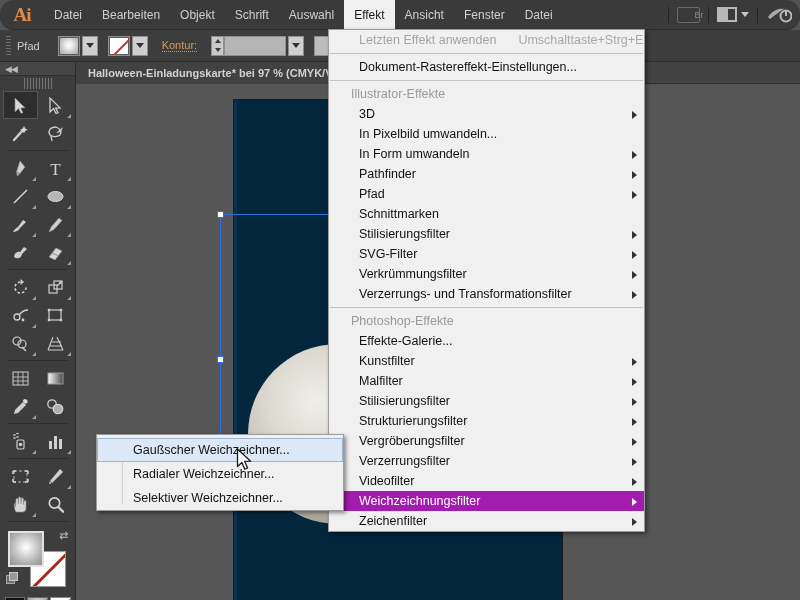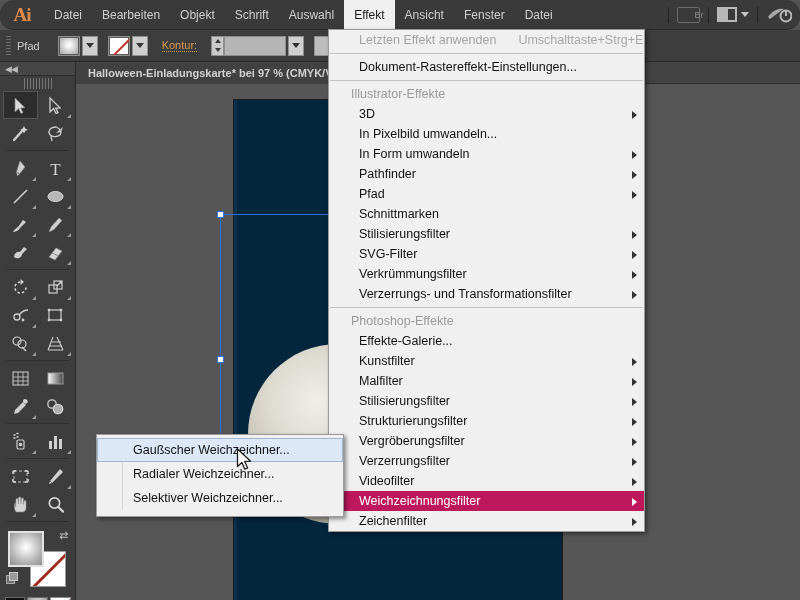--- a/index.html
+++ b/index.html
@@ -164,30 +164,30 @@
   }
   .menu.main{ left:328px; top:29px; width:317px; }
   .mi{
     display:flex; align-items:center; height:20px; padding:0 6px 0 30px; position:relative;
     white-space:nowrap; cursor:default;
   }
   .mi .sc{ margin-left:auto; padding-left:22px; color:#6c6c6c; }
   .mi.disabled{ color:#a4a4a4;text-align:right; }
   .mi.disabled .sc{ color:#a8a8a8; }
   .mi.header{ color:#9a9a9a; padding-left:22px; }
-  .mi.hl{ background:#be185d; color:#fff; }
+  .mi.hl{ background:#a21caf; color:#fff; }
   .mi.hl .arrow{ border-left-color:#fff; }
   .mi .arrow{
     position:absolute; right:7px; top:7px;
     width:0;height:0;border-top:4px solid transparent;border-bottom:4px solid transparent;
     border-left:5px solid #333;
   }
   .msep{ height:1px; background:#c2c2c2; margin:3px 1px; }
 
-  .menu.sub{ left:96px; top:434px; width:248px; padding:3px 0 6px; }
+  .menu.sub{ left:96px; top:434px; width:248px; padding:3px 0 0; }
   .menu.sub .mi{ height:24px; padding-left:36px; font-size:12.5px; }
   .menu.sub .mi.hl2{ background:#dce8f5; box-shadow: inset 0 0 0 1px #9cb6d4; }
   .subrail{ position:absolute; left:25px; top:3px; bottom:6px; width:1px; background:#d4d4d4; }
 
   
   .cursor{ position:absolute; left:236px; top:448px; z-index:80; pointer-events:none; }
 </style>
 </head>
 <body>
 

